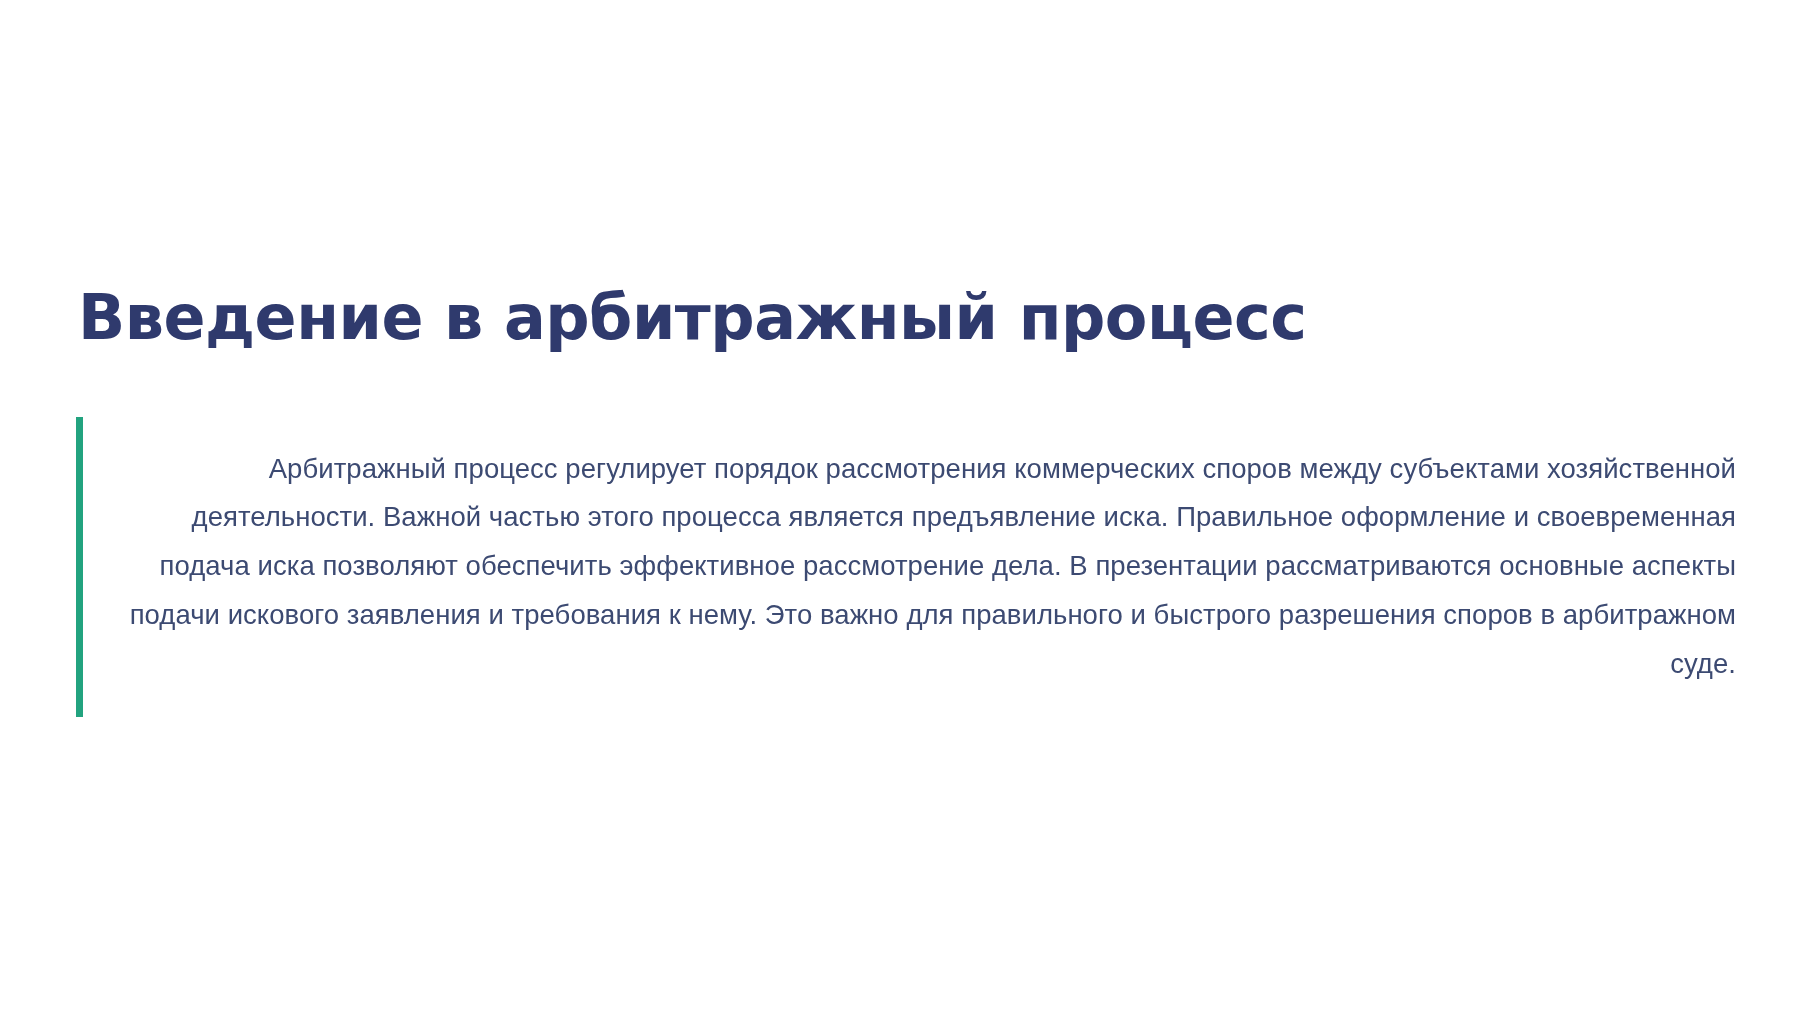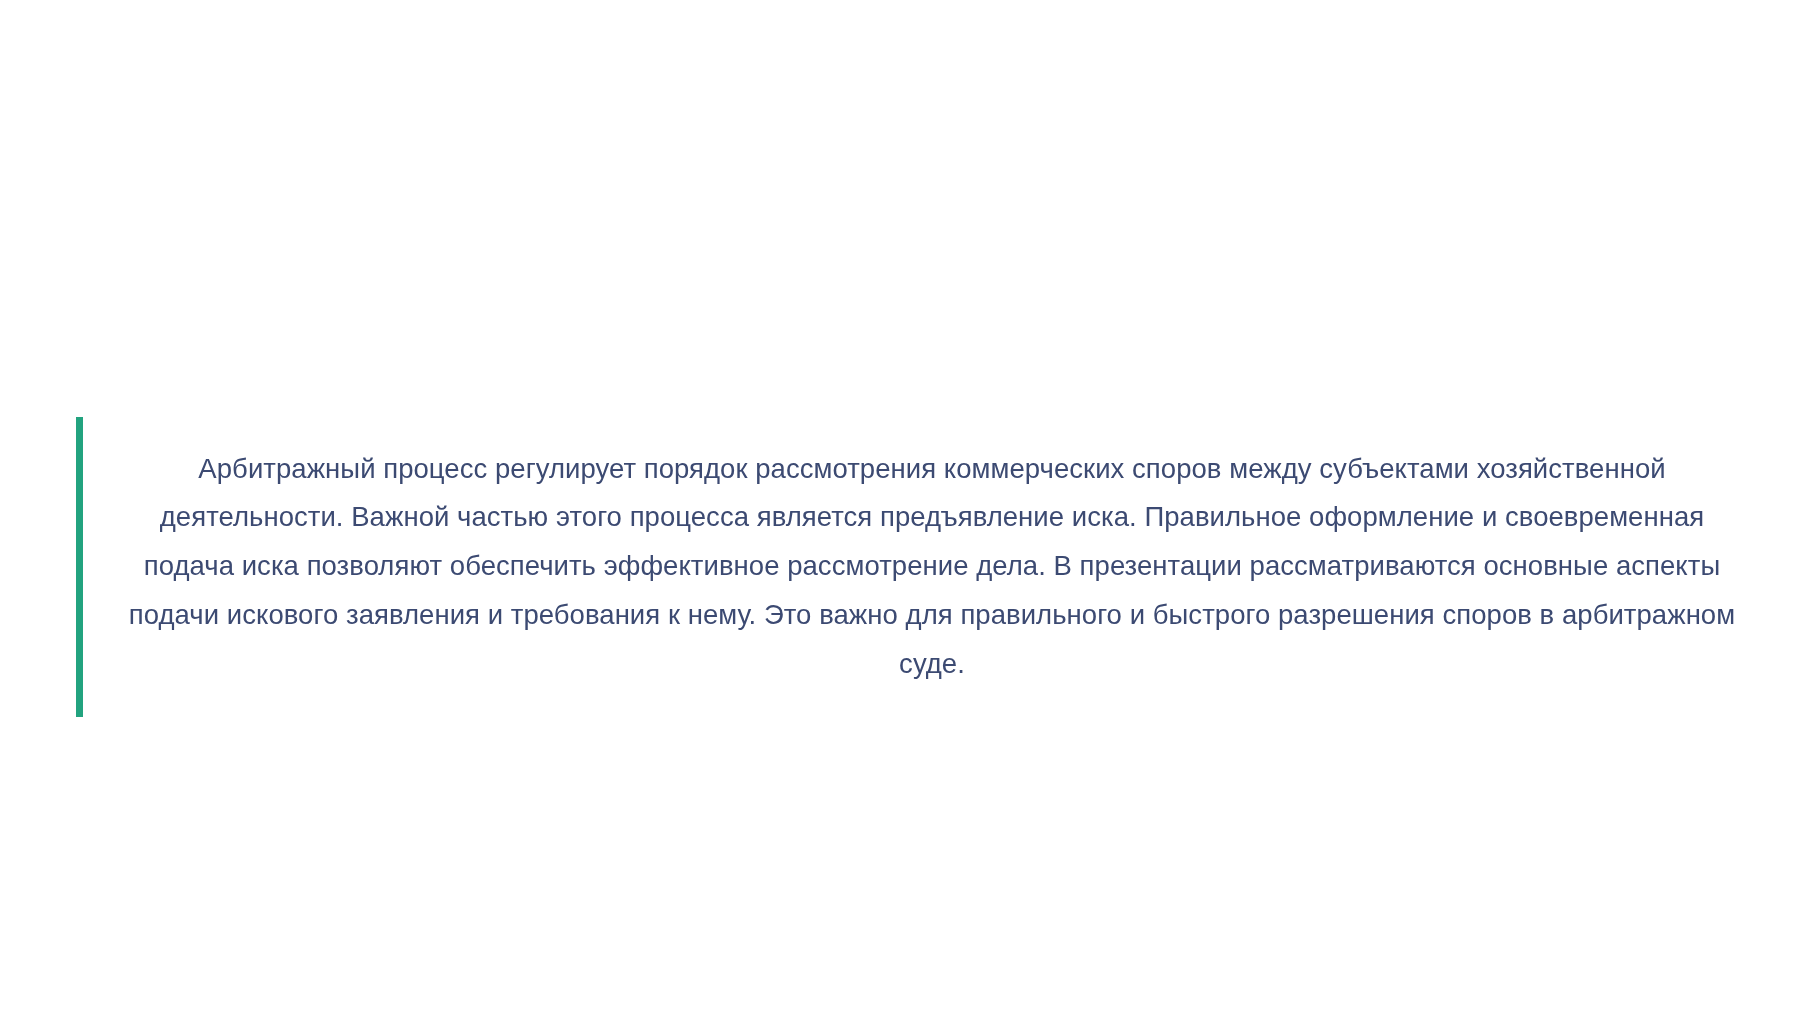--- a/index.html
+++ b/index.html
@@ -56,27 +56,28 @@
 
   .body-text {
     flex: 1 1 auto;
     padding-left: 45px;
     font-family: "Liberation Sans", "DejaVu Sans", sans-serif;
     font-size: 27.5px;
     font-weight: 400;
     line-height: 1.78;
     color: #3c4a72;
     letter-spacing: 0.05px;
-    text-align: center;
+    text-align: right;
   }
 </style>
 </head>
 <body>
 
 <div class="slide">
 
+  <h1 class="slide-title">Введение в арбитражный процесс</h1>
 
   <div class="body-block">
     <div class="accent-bar"></div>
     <p class="body-text">Арбитражный процесс регулирует порядок рассмотрения коммерческих споров между субъектами хозяйственной деятельности. Важной частью этого процесса является предъявление иска. Правильное оформление и своевременная подача иска позволяют обеспечить эффективное рассмотрение дела. В презентации рассматриваются основные аспекты подачи искового заявления и требования к нему. Это важно для правильного и быстрого разрешения споров в арбитражном суде.</p>
   </div>
 
 </div>
 
 </body></html>

